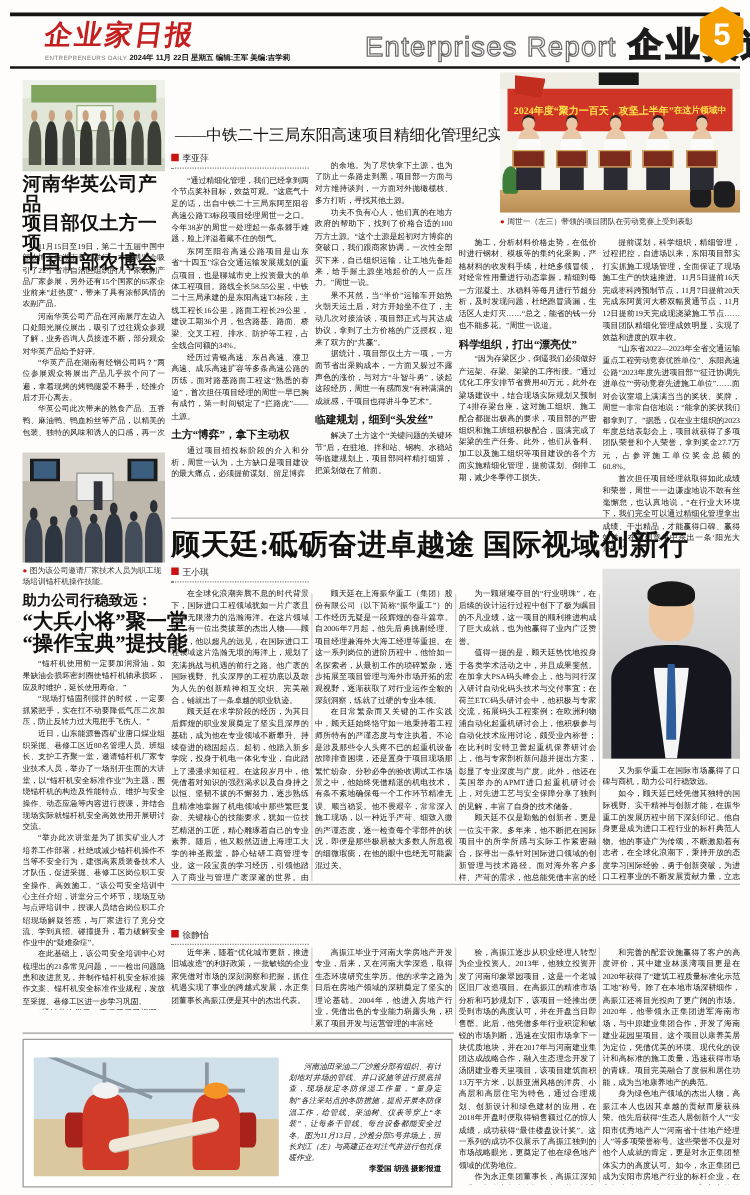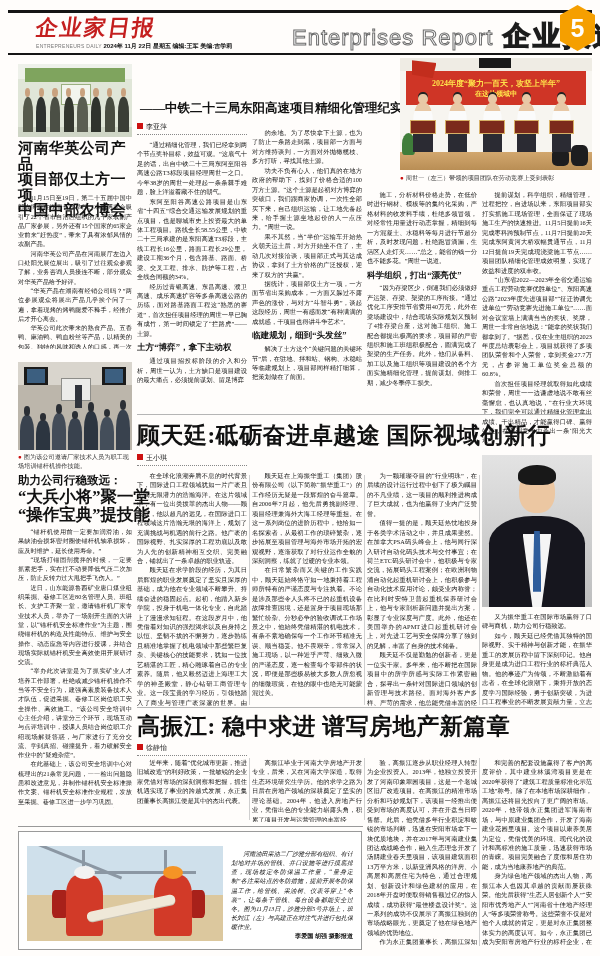--- a/index.html
+++ b/index.html
@@ -70,32 +70,32 @@
 
   .lcaption { left:18px; top:453px; width:114px; }
   .lhead2 { position:absolute; left:18px; top:473px; width:114px; }
   .lhead2 .sm { font-size:11.5px; font-weight:bold; }
   .lhead2 .bg { font-size:16.5px; font-weight:bold; line-height:1.12; white-space:nowrap; }
   .lbody2 { left:18px; top:527px; width:114px; height:281px; font-size:6.2px; }
 
   
   .m-head { position:absolute; left:137px; top:61px; font-size:30px; font-weight:bold;
             letter-spacing:-1px; white-space:nowrap; }
-  .m-sub  { position:absolute; left:140px; top:100px; font-size:12.5px; font-weight:bold; white-space:nowrap; }
+  .m-sub  { position:absolute; left:140px; top:100px; font-size:12.5px; font-weight:normal; white-space:nowrap; }
   .m-byline { left:137px; top:122px; }
   .m-col1 { left:137px; top:140px; height:272px; }
   .m-col2 { left:252px; top:128px; height:284px; }
   .m-col3 { left:367px; top:190px; height:222px; }
   .m-col4 { left:482px; top:190px; height:258px; }
 
   .m-photo { position:absolute; left:400px; top:58px; width:192px; height:112px; background:#f4f1ea; }
   .p3-wall { position:absolute; inset:0; background:linear-gradient(180deg,#efece4 0 12%,#f7f5f0 12% 100%); }
   .p3-tv { position:absolute; top:0; left:41%; width:17%; height:9%; background:#191919; }
   .p3-banner { position:absolute; top:12%; left:3%; right:3%; height:30%; background:#cf3526;
-               display:flex; flex-direction:column; align-items:center; justify-content:center; }
+               display:flex; flex-direction:row; align-items:center; justify-content:center; }
   .p3-banner .b1 { color:#ffe24a; font-size:8px; font-weight:bold; white-space:nowrap; }
   .p3-banner .b2 { color:#ffe24a; font-size:7px; font-weight:bold; }
   .p3-flag { position:absolute; top:2%; left:6%; width:13%; height:16%; background:#c22d1d;
              clip-path:polygon(0 0,100% 15%,85% 100%,0 80%); }
   .p3-floor { position:absolute; bottom:0; left:0; right:0; height:16%;
               background:linear-gradient(180deg,#d2a76e,#b98e55); }
   .p3p { position:absolute; bottom:16%; width:10%; height:44%; border-radius:40% 40% 0 0;
          background:linear-gradient(180deg,#e8c8a6 0 16%, #fbfbfb 16% 62%, #2b2b33 62% 100%); }
   .p3p::before { content:""; position:absolute; top:-18%; left:26%; width:48%; height:20%;
                  border-radius:50%; background:#e8c8a6; box-shadow:0 -2px 0 #222; }
@@ -353,21 +353,20 @@
     <div class="port-head"></div>
     <div class="port-hair"></div>
   </div>
   <div class="col a2-col4">
       <div>
         <p>又为振华重工在国际市场赢得了口碑与商机，助力公司行稳致远。</p>
         <p>如今，顾天廷已经凭借其独特的国际视野、实干精神与创新才能，在振华重工的发展历程中留下深刻印记。他自身更是成为进口工程行业的标杆典范人物。他的事迹广为传颂，不断激励着有志者，在全球化浪潮下，秉持开放的态度学习国际经验，勇于创新突破，为进口工程事业的不断发展贡献力量，立志共铸行业辉煌。</p>
       </div>
     </div>
 
-  <div class="a3-head">高振江: 稳中求进   谱写房地产新篇章</div>
   <div class="byline a3-byline">
     <span class="sq"></span><span>徐静怡</span>
   </div>
   <div class="col a3-col1">
       <div>
         <p>近年来，随着“优化城市更新，推进旧城改造”的利好政策，一批敏锐的企业家凭借对市场的深刻洞察和把握，抓住机遇实现了事业的跨越式发展，永正集团董事长高振江便是其中的杰出代表。</p>
       </div>
     </div>
   <div class="col a3-col2">
       <div>

